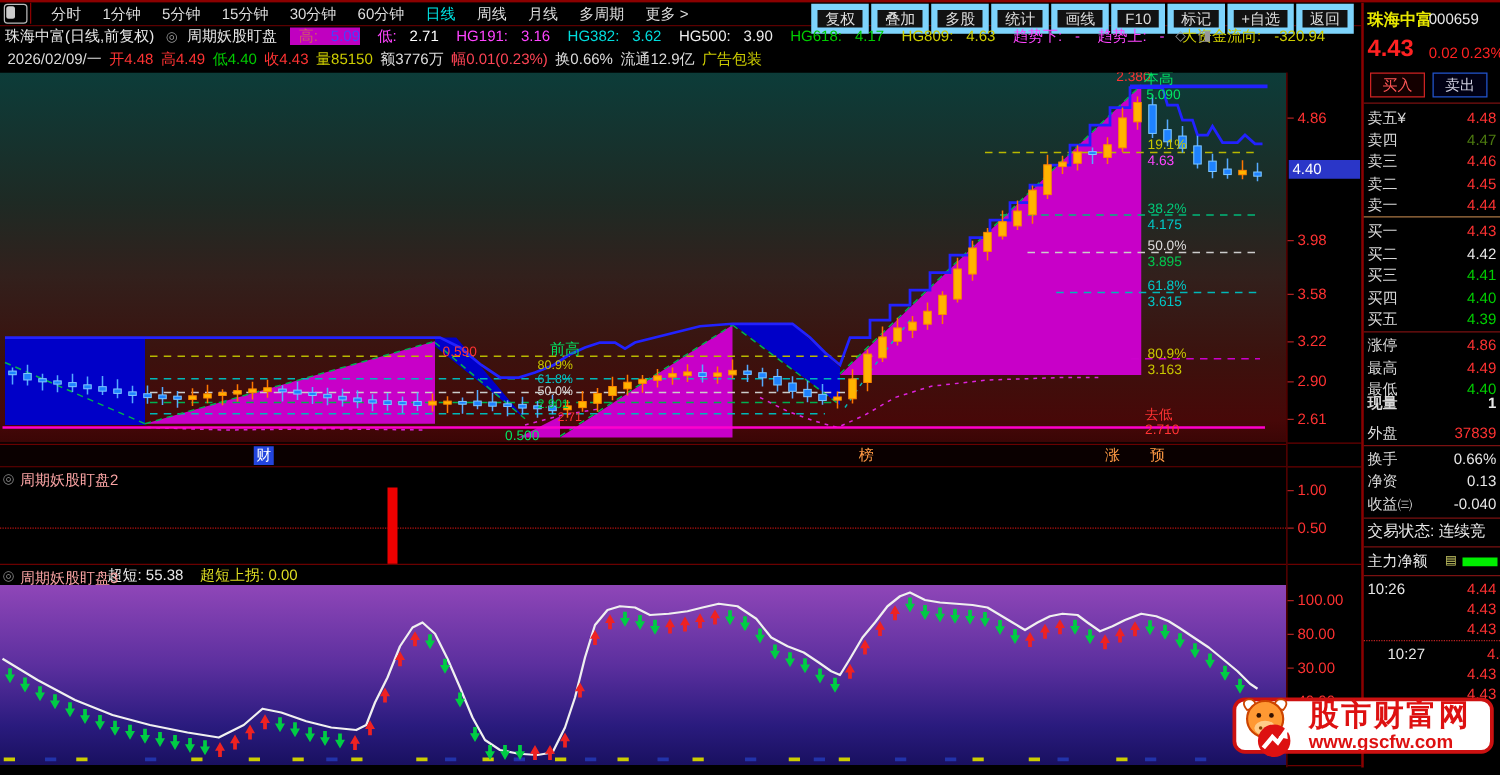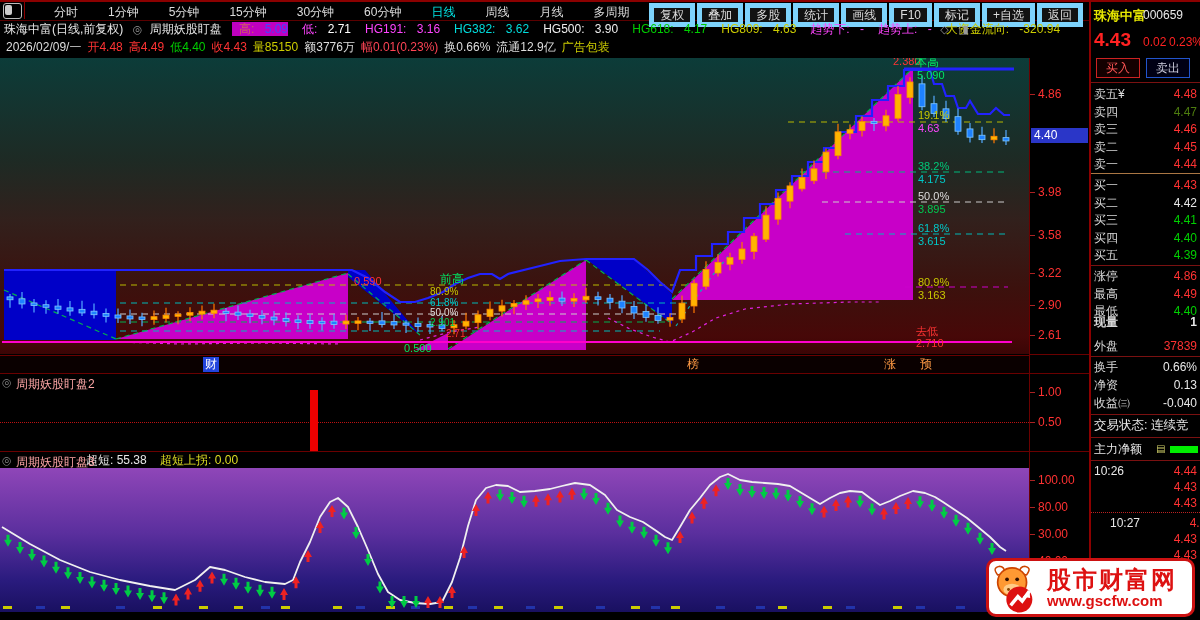--- a/index.html
+++ b/index.html
@@ -3,21 +3,21 @@
 <meta charset="utf-8">
 <style>
   html,body{margin:0;padding:0;background:#000;}
   body{font-family:"Liberation Sans","DejaVu Sans",sans-serif;}
   #app{position:relative;width:1200px;height:620px;background:#000;overflow:hidden;border-top:2px solid #8b0000;box-sizing:border-box;}
   
   #menubar{position:absolute;top:0;left:0;width:1089px;height:18px;background:#000;border-bottom:1px solid #5a0000;white-space:nowrap;}
   #appicon{position:absolute;left:3px;top:1px;width:17px;height:14px;border:1px solid #bbb;border-radius:3px;background:#000;}
   #appicon i{display:block;width:7px;height:10px;margin:1px;background:#ccc;border-radius:2px;}
   #iconsep{position:absolute;left:24px;top:0;width:1px;height:17px;background:#8b0000;}
-  .mi{color:#ddd;font-size:12px;margin-left:30px;line-height:17px;display:inline-block;cursor:pointer;}
+  .mi{color:#ddd;font-size:12px;margin-left:17px;line-height:17px;display:inline-block;cursor:pointer;}
   .mi.act{color:#00e5e5;}
   #menu-left{position:absolute;left:24px;top:0;}
   #menu-right{position:absolute;right:6px;top:1px;display:flex;}
   .mr{color:#ddd;font-size:12px;border:5px solid #7dd3fc;background:#121212;padding:0 6px;margin-left:2px;height:14px;line-height:14px;cursor:pointer;}
   
   #titlebar{position:absolute;top:18px;left:0;width:1089px;height:18px;font-size:12px;line-height:18px;white-space:nowrap;overflow:hidden;}
   #titlebar .t{color:#e8e8e8;margin-left:4px;}
   .cico{color:#999;margin-left:6px;font-size:11px;}
   #title-stats span{margin-left:7px;}
   #title-icons{position:absolute;right:120px;top:0;color:#999;font-size:11px;}
@@ -54,21 +54,21 @@
   #btnbuy{left:5px;border:1px solid #cc2222;color:#ff5555;background:#140000;}
   #btnsell{left:55px;border:1px solid #2255cc;color:#cfcfdf;background:#000014;}
   .qrow{position:absolute;left:0;width:109px;height:16px;font-size:12px;line-height:16px;}
   .ql{position:absolute;left:3px;color:#d8d8d8;}
   .qv{position:absolute;right:3px;}
   .qdiv{position:absolute;left:0;width:109px;height:1px;background:#7a1111;}
   .qdot{position:absolute;left:0;width:109px;border-top:1px dotted #bb2222;}
   #mnbar{position:absolute;background:#00ee00;}
   #mnico{color:#cccc66;font-size:10px;margin-left:3px;}
   
-  #logo{position:absolute;left:986px;top:556px;width:209px;height:59px;background:#fff;border:3px solid #cc1111;border-radius:10px;box-sizing:border-box;z-index:50;display:flex;align-items:center;}
+  #logo{position:absolute;left:986px;top:556px;width:209px;height:45px;background:#fff;border:3px solid #cc1111;border-radius:10px;box-sizing:border-box;z-index:50;display:flex;align-items:center;}
   #logotext{margin-left:6px;}
   #logotitle{color:#dd1111;font-size:24px;font-weight:bold;letter-spacing:2px;line-height:26px;}
   #logourl{color:#dd1111;font-size:15px;font-weight:bold;line-height:16px;}
   #bottombar{position:absolute;top:612px;left:0;width:1200px;height:8px;background:#000;}
 </style>
 </head>
 <body>
 
 <div id="app">
 

